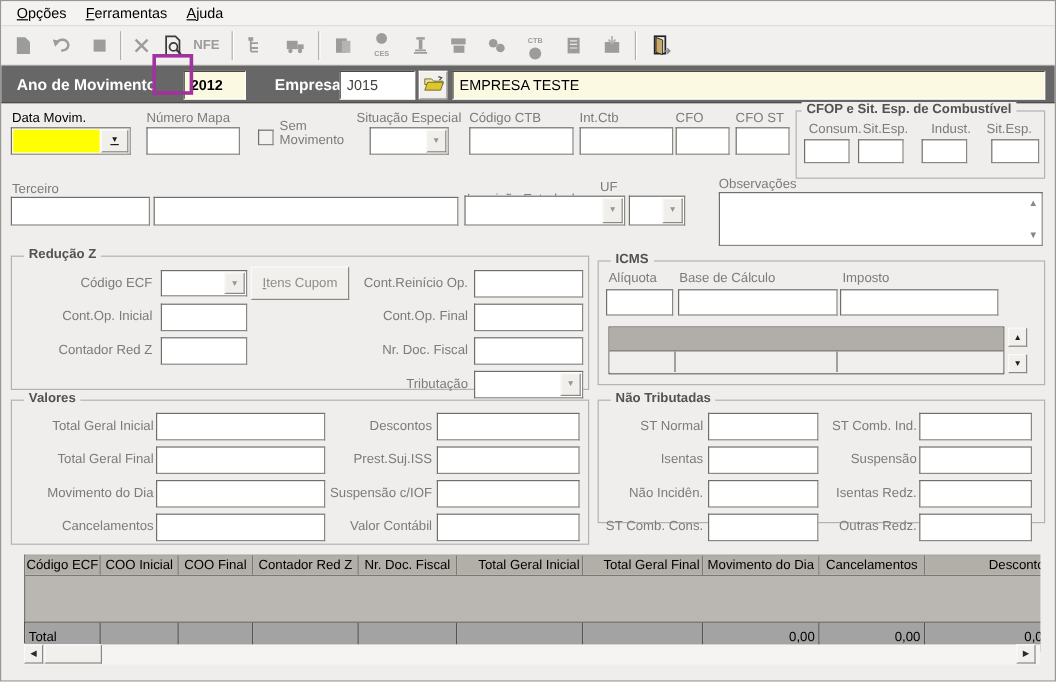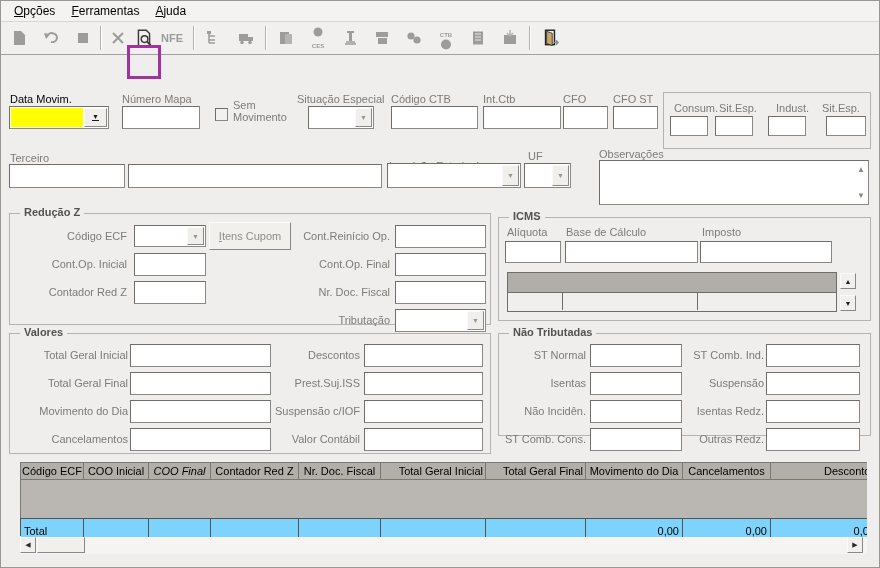--- a/index.html
+++ b/index.html
@@ -50,24 +50,24 @@
         font-size:7px;color:#1d1d1d;background:#f1f0ed;border:1px solid;border-color:#fbfaf8 #8a8884 #8a8884 #fbfaf8;}
 
   
   #tablewrap{position:absolute;left:19px;top:461px;width:847px;height:92px;overflow:hidden;}
   #thead{display:flex;width:858px;height:18px;border-top:1px solid #7a7874;border-bottom:1px solid #7a7874;border-left:1px solid #7a7874;}
   .th{flex:0 0 auto;background:#b2afa9;border-right:1px solid #7a7874;height:100%;
       display:flex;align-items:center;justify-content:center;white-space:nowrap;overflow:hidden;padding:0 2px;}
   .th.num{justify-content:flex-end;}
   #tbody{width:858px;height:38px;background:#bab7b2;border-left:1px solid #7a7874;border-right:1px solid #7a7874;}
   #trow{display:flex;width:858px;height:18px;border-top:1px solid #55534f;border-bottom:1px solid #55534f;border-left:1px solid #55534f;}
-  .td{flex:0 0 auto;background:#7dd3fc;border-right:1px solid #55534f;height:100%;
+  .td{flex:0 0 auto;background:#a3a3a3;border-right:1px solid #55534f;height:100%;
       display:flex;align-items:center;padding:12px 3px;white-space:nowrap;overflow:hidden;}
   .td.num{justify-content:flex-end;}
-  .c1{width:63px;}.c2{width:65px;}.c3{width:62px;font-style:italic;}.c4{width:88px;}.c5{width:82px;}
+  .c1{width:63px;}.c2{width:65px;}.c3{width:62px;}.c4{width:88px;}.c5{width:82px;}
   .c6{width:105px;}.c7{width:100px;}.c8{width:97px;}.c9{width:88px;}.c10{width:108px;}
   #hscroll{position:absolute;left:0;top:75px;width:847px;height:17px;background:#f5f4f2;}
   .scroll-btn{position:absolute;top:0;width:16px;height:16px;display:flex;align-items:center;justify-content:center;
         font-size:7px;color:#2a2a2a;background:#f1f0ed;border:1px solid;border-color:#fbfaf8 #8a8884 #8a8884 #fbfaf8;}
   #hthumb{position:absolute;left:17px;top:0;width:48px;height:16px;background:#f1f0ed;
         border:1px solid;border-color:#fbfaf8 #8a8884 #8a8884 #fbfaf8;}
 
   .obs-arrow{position:absolute;right:3px;font-size:8px;color:#8a8884;}
   .itens-btn{position:absolute;display:flex;align-items:center;justify-content:center;color:#8f8d89;}
   .itens-btn span::first-letter{text-decoration:underline;}
@@ -190,20 +190,34 @@
     <div class="tbtn" style="left:536px">
       <svg width="20" height="20" viewBox="0 0 18 18">
           <rect x="5" y="2" width="8" height="13" fill="none" stroke="#222" stroke-width="1.3"></rect>
           <path d="M6 3 l5 1.8 v11 l-5-1.8z" fill="#c9a96b" stroke="#222" stroke-width="0.7"></path>
           <path d="M12 13 h4 M14.3 11 l2 2 -2 2" stroke="#8a8a8a" stroke-width="1.2" fill="none"></path>
         </svg>
     </div>
     <div id="highlight-box"></div>
   </div>
 
+  <div id="band">
+    <span class="band-lbl" style="left:13px">Ano de Movimento</span>
+    <div class="band-field cream" style="left:152px;width:52px;font-weight:bold">2012</div>
+    <span class="band-lbl" style="left:228px">Empresa</span>
+    <div class="band-field" style="left:282px;width:63px;color:#44423e">J015</div>
+    <div class="band-field raised" style="left:348px;width:24px;padding:2px 0 0 3px">
+      <svg width="17" height="15" viewBox="0 0 18 16">
+          <path d="M1 4 h6 l2 2 h8 v3 H1z" fill="#efe49a" stroke="#6b6324" stroke-width="0.8"></path>
+          <path d="M1 14 L3.5 7 H17.5 L15 14z" fill="#ddc62e" stroke="#6b6324" stroke-width="0.8"></path>
+          <path d="M13 2 l3 1 -2 2" stroke="#44423e" fill="none"></path>
+        </svg>
+    </div>
+    <div class="band-field cream" style="left:376px;width:494px">EMPRESA TESTE</div>
+  </div>
 
   <span class="lbl-dark" style="left:9px;top:92px">Data Movim.</span>
   <div class="inp" style="left:8px;top:105px;width:100px;height:23px;background:#fff">
     <div style="position:absolute;left:1px;top:1px;bottom:1px;width:72px;background:#ffff00"></div>
     <span class="dd" style="width:23px;color:#1d1d1d;font-size:7px;flex-direction:column;line-height:5px">
       <span style="border-bottom:1px solid #1d1d1d;padding-bottom:1px">▼</span>
     </span>
   </div>
   <span class="lbl" style="left:121px;top:92px">Número Mapa</span>
   <div class="inp" style="left:121px;top:105px;width:78px;height:23px"></div>
@@ -216,38 +230,39 @@
   <span class="lbl" style="left:390px;top:92px">Código CTB</span>
   <div class="inp" style="left:390px;top:105px;width:87px;height:23px"></div>
   <span class="lbl" style="left:482px;top:92px">Int.Ctb</span>
   <div class="inp" style="left:482px;top:105px;width:78px;height:23px"></div>
   <span class="lbl" style="left:562px;top:92px">CFO</span>
   <div class="inp" style="left:562px;top:105px;width:45px;height:23px"></div>
   <span class="lbl" style="left:612px;top:92px">CFO ST</span>
   <div class="inp" style="left:612px;top:105px;width:45px;height:23px"></div>
 
   <div class="grp" style="left:662px;top:91px;width:208px;height:57px">
+    <span class="grp-title" style="left:4px">CFOP e Sit. Esp. de Combustível</span>
     <span class="lbl" style="left:10px;top:9px">Consum.</span>
     <span class="lbl" style="left:55px;top:9px">Sit.Esp.</span>
     <span class="lbl" style="left:112px;top:9px">Indust.</span>
     <span class="lbl" style="left:158px;top:9px">Sit.Esp.</span>
     <div class="inp" style="left:6px;top:23px;width:38px;height:20px"></div>
     <div class="inp" style="left:51px;top:23px;width:38px;height:20px"></div>
     <div class="inp" style="left:104px;top:23px;width:38px;height:20px"></div>
     <div class="inp" style="left:162px;top:23px;width:40px;height:20px"></div>
   </div>
 
   <span class="lbl" style="left:9px;top:151px">Terceiro</span>
   <div class="inp" style="left:8px;top:163px;width:116px;height:24px"></div>
   <div class="inp cream" style="left:127px;top:163px;width:254px;height:24px"></div>
   <span class="lbl" style="left:388px;top:159px">Inscrição Estadual</span>
   <div class="inp" style="left:386px;top:162px;width:134px;height:25px">
     <span class="dd">▼</span>
   </div>
-  <span class="lbl" style="left:527px;top:149px">UF</span>
+  <span class="lbl" style="left:499px;top:149px">UF</span>
   <div class="inp" style="left:523px;top:162px;width:47px;height:25px">
     <span class="dd">▼</span>
   </div>
   <span class="lbl" style="left:598px;top:147px">Observações</span>
   <div class="inp" style="left:598px;top:159px;width:270px;height:45px">
     <span class="obs-arrow" style="top:4px">▲</span>
     <span class="obs-arrow" style="bottom:4px">▼</span>
   </div>
 
   <div class="grp" style="left:8px;top:212px;width:482px;height:112px">

